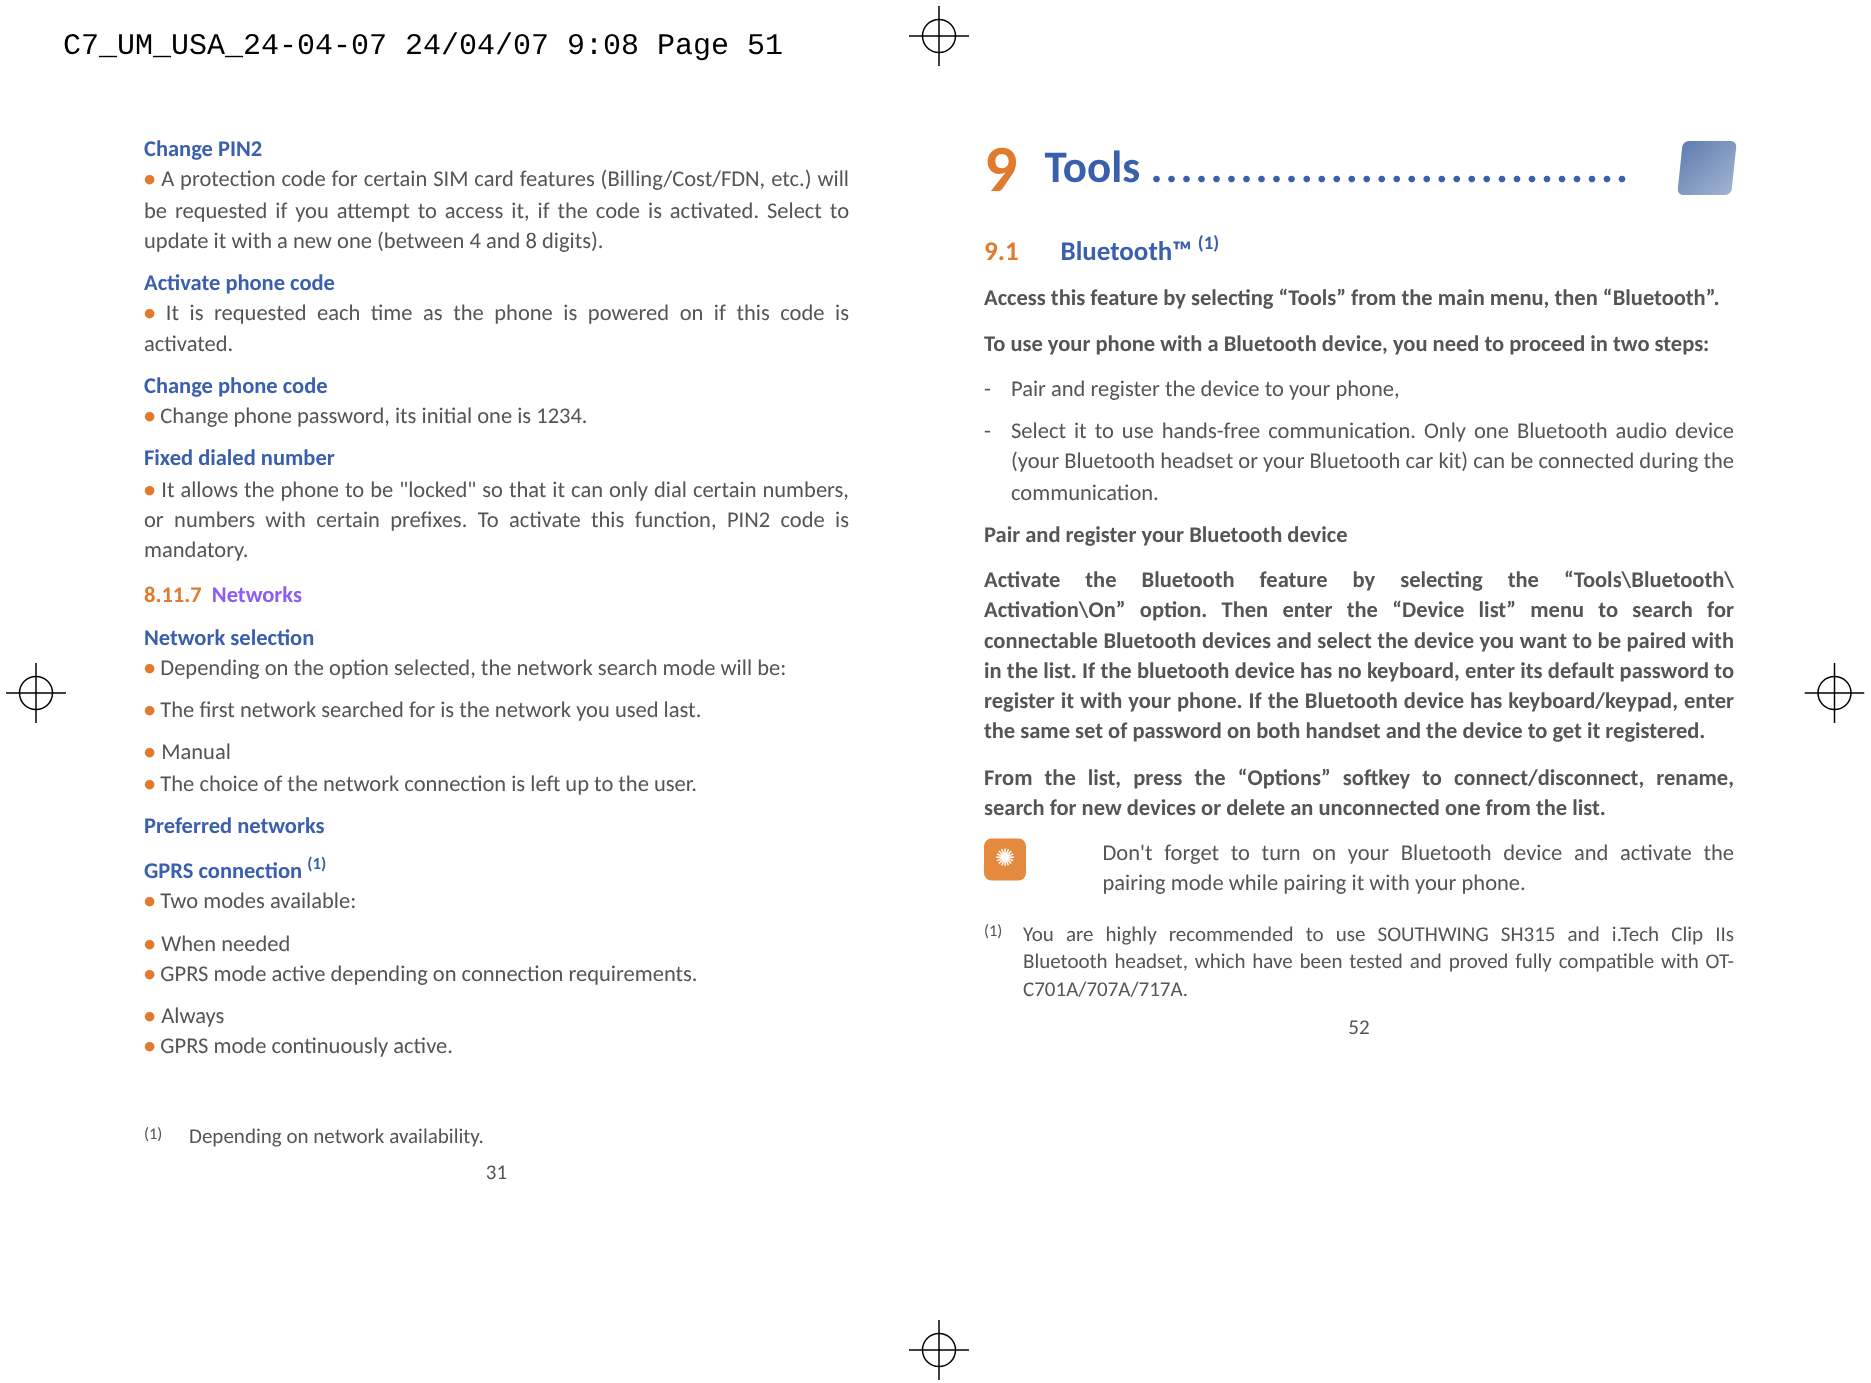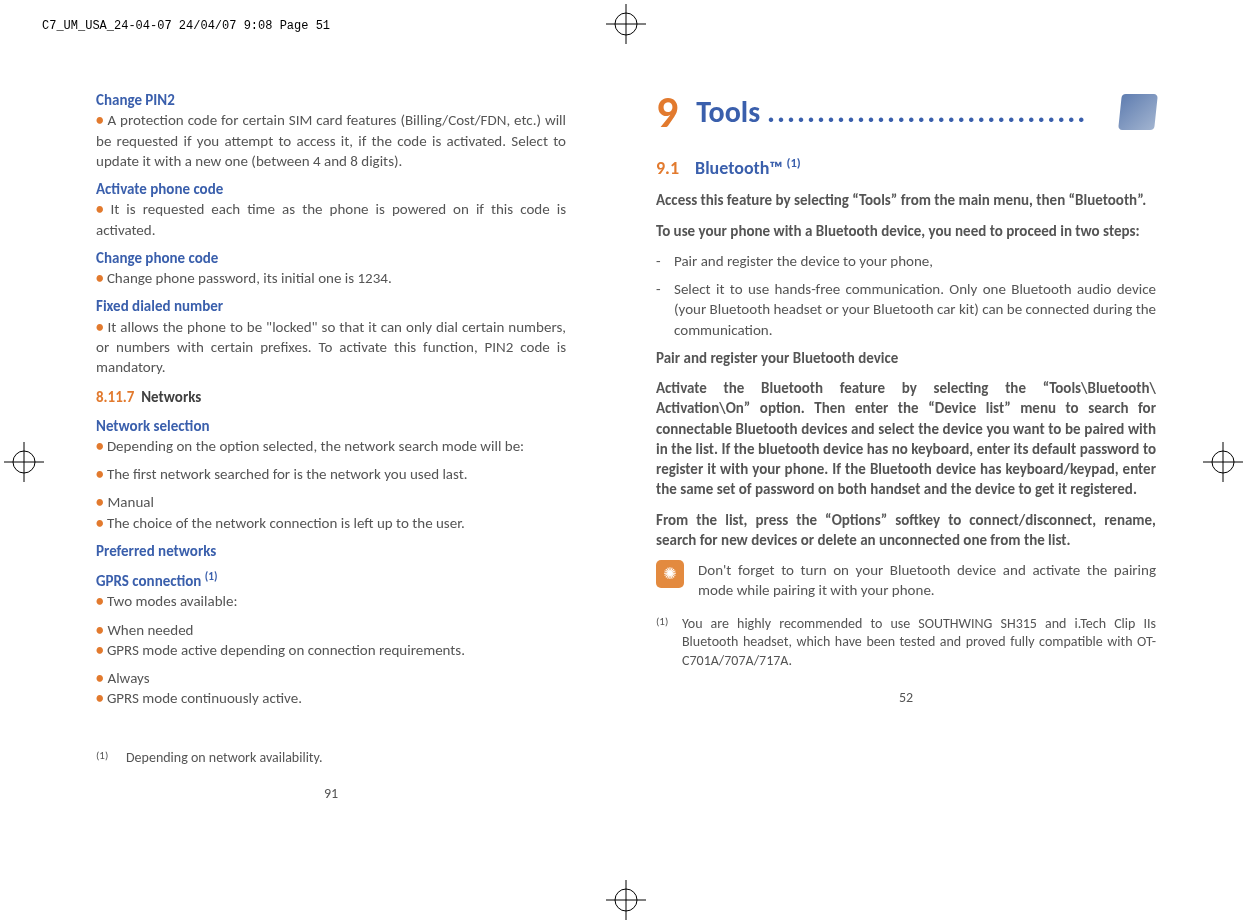--- a/index.html
+++ b/index.html
@@ -8,21 +8,21 @@
     font-size: 15px;
     line-height: 1.35;
     color: #555;
     background: #fff;
     width: 1247px;
     height: 922px;
     position: relative;
   }
   .print-header {
     font-family: "Courier New", monospace;
-    font-size: 12px;
+    font-size: 20px;
     color: #000;
     position: absolute;
     top: 18px;
     left: 42px;
   }
   
   .mark { position: absolute; }
   .mark svg { display: block; }
   .pages {
     display: flex;
@@ -30,61 +30,61 @@
     top: 90px;
     left: 96px;
     width: 1060px;
   }
   .page {
     width: 500px;
     padding-right: 30px;
     position: relative;
   }
   .page.right { padding-right: 0; padding-left: 30px; width: 530px; margin-left: 30px;}
-  .blue { color: #404040; }
+  .blue { color: #8b5cf6; }
   .row { display: flex; margin-bottom: 8px; flex-direction: column; }
   .row .label { width: 135px; flex-shrink: 0; color: #3a5fac; font-weight:bold; }
   .row .label sup { font-weight: bold; font-size: 0.75em;}
   .row .desc { flex: 1; text-align: justify; color:#555; }
   .row .desc .bullet { color: #e27a2e; font-weight: bold; }
   .sublabel { width: 135px; flex-shrink:0; color:#555;}
   .sublabel .sbullet { color:#e27a2e; font-weight:bold; margin-right:4px;}
   .section8 { color:#e27a2e; font-weight:bold; margin: 10px 0 8px 0;}
   .footnote { display:flex; margin-top: 40px; font-size: 14px; color:#555;}
   .footnote .fnmark { width: 30px; font-size: 11px;}
-  .pagenum { text-align:center; margin-top: 18px; font-size:14px; color:#555;}
+  .pagenum { text-align:center; margin-top: 6px; font-size:14px; color:#555;}
   
   .chapter-head { display:flex; align-items:center; margin-bottom: 20px;}
   .chapter-num { font-size: 44px; font-weight: bold; color: #e27a2e; margin-right: 18px; line-height:1;}
   .chapter-title { font-size: 30px; font-weight: bold; color: #3a5fac; flex:1;}
   .chapter-title .dots { letter-spacing: 2px;}
   .chip {
     width: 36px; height: 36px;
     background: linear-gradient(135deg, #5f7db0, #a2b4d0);
     border-radius: 4px;
     position: relative;
     transform: skewX(-6deg);
   }
   .sec91 { font-weight: bold; font-size: 18px; margin-bottom: 10px;}
-  .sec91 .n { color:#e27a2e; margin-right: 16px;}
+  .sec91 .n { color:#e27a2e; margin-right: 28px;}
   .sec91 .t { color:#3a5fac;}
   .sec91 sup { font-size: 0.7em; }
   .para { text-align: justify; margin-bottom: 10px; color:#555;font-weight:bold; }
   .step { display:flex; margin-bottom: 8px; }
   .step .dash { width: 18px; flex-shrink:0;}
   .step .stext { flex:1; text-align: justify;}
   .subhead { font-weight:bold; color:#555; margin: 8px 0 10px 0;}
   .callout { display:flex; margin: 6px 0 12px 0; align-items:flex-start;}
   .callout .icon {
     width: 28px; height: 28px; border-radius:5px;
     background:#e38a3f; margin-right:14px; flex-shrink:0;
     display:flex; align-items:center; justify-content:center;
     color:#fff; font-size:16px;
   }
-  .callout .ctext { flex:1; text-align: justify; color:#555;}
+  .callout .ctext { flex:1; text-align: justify; color:#555;margin-left:37px;}
   .ok-icon {
     display:inline-block; font-size:12px; color:#d97a40; font-weight:bold;
     letter-spacing: -0.5px;
   }
   .fnright { display:flex; margin-top: 14px; font-size:14px;}
   .fnright .fnmark { width:26px; font-size:11px;}
   .fnright .fntext { flex:1; text-align:justify;}
 </style>
 </head>
 <body>
@@ -169,21 +169,21 @@
         </div>
         <div class="row">
           <div class="sublabel"><span class="sbullet">•</span>Always</div>
           <div class="desc"><span class="bullet">•</span> GPRS mode continuously active.</div>
         </div>
       </div>
     <div class="footnote">
       <div class="fnmark">(1)</div>
       <div>Depending on network availability.</div>
     </div>
-    <div class="pagenum">91</div>
+    <div class="pagenum">31</div>
   </div>
 
   <div class="page right">
     <div class="chapter-head">
       <div class="chapter-num">9</div>
       <div class="chapter-title"><span>Tools</span> <span class="dots">................................</span></div>
       <div class="chip"></div>
     </div>
     <div class="sec91">
       <span class="n">9.1</span><span class="t"><span>Bluetooth™</span>&nbsp;<sup>(1)</sup></span>

